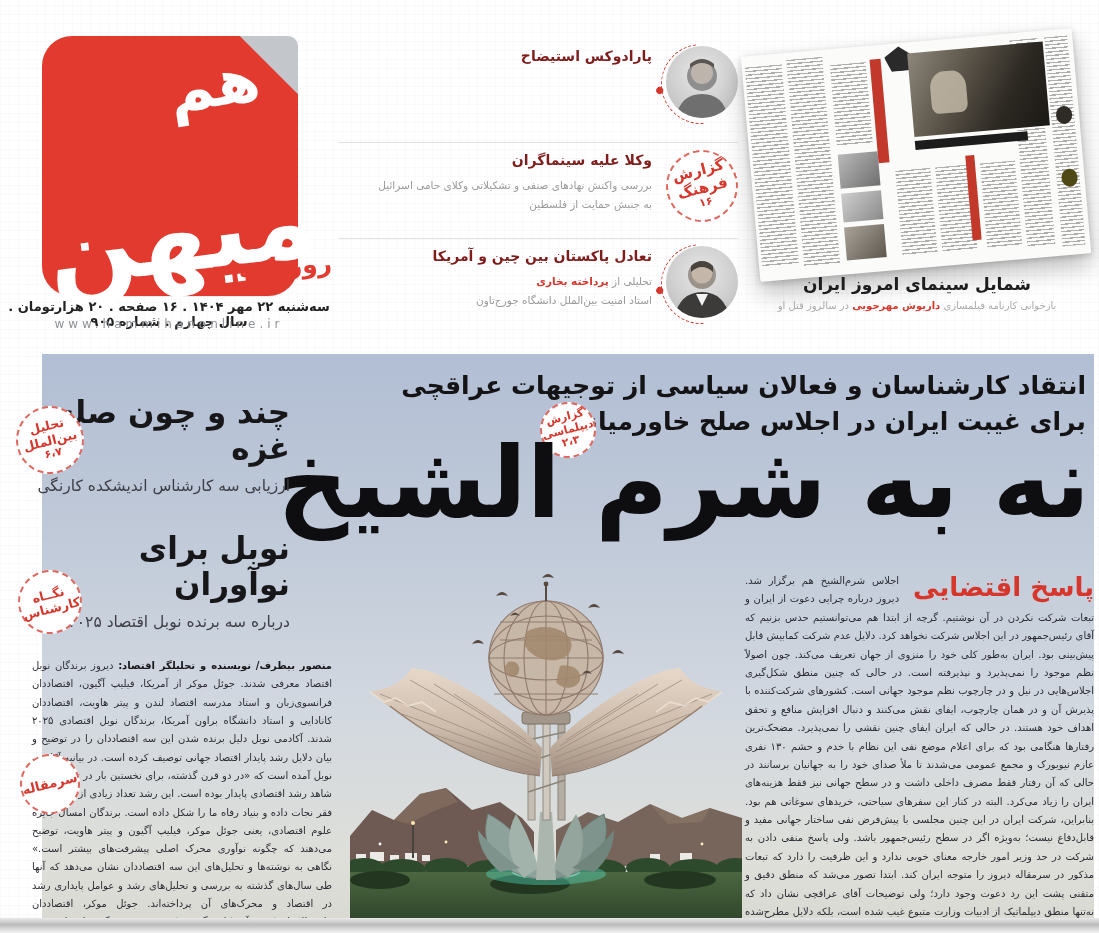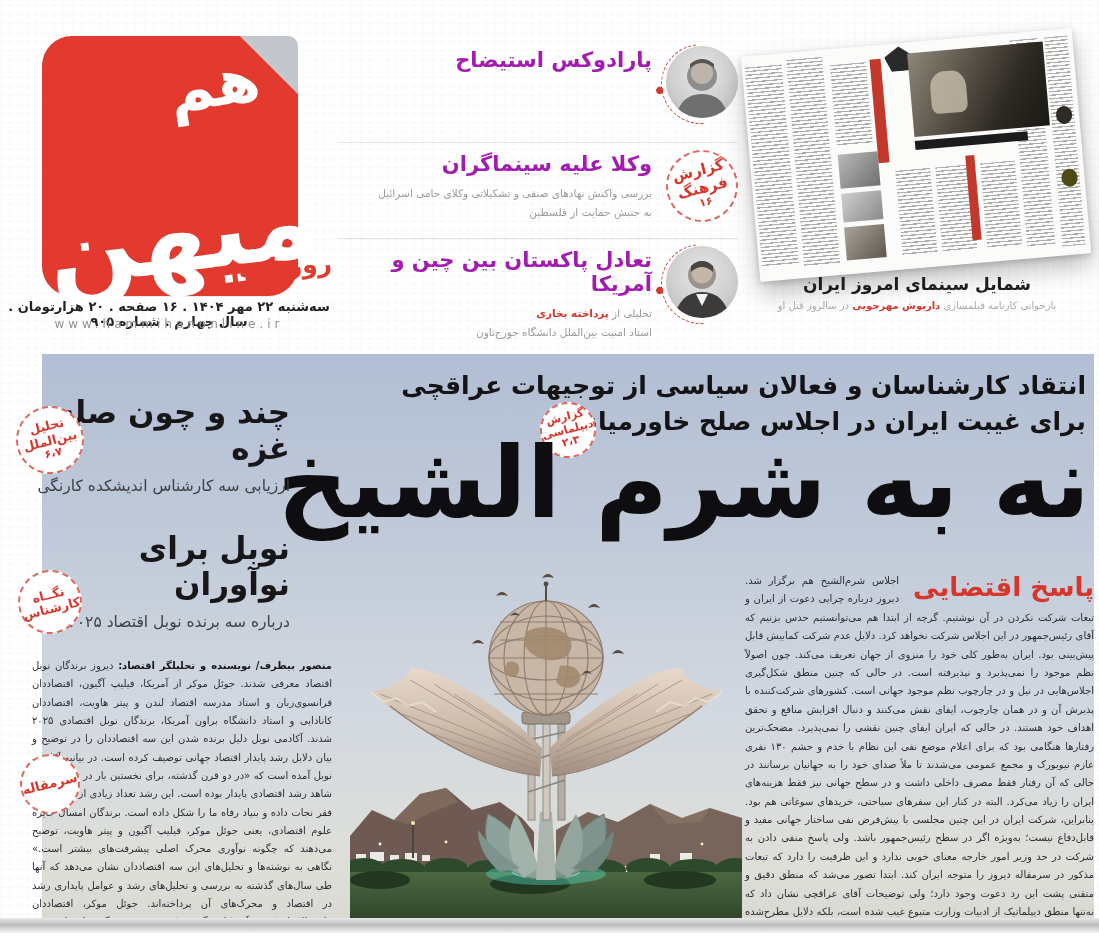--- a/index.html
+++ b/index.html
@@ -31,21 +31,21 @@
   .sep { position:absolute; left:0; width:100%; height:1px; background:#e3e3e3; }
   .sep1 { top:104px; } .sep2 { top:200px; }
   .portrait { width:72px; height:72px; border-radius:50%; overflow:hidden; flex:0 0 72px;
               background:radial-gradient(circle at 50% 38%, #e8e8e8 0%, #cfcfcf 55%, #b5b5b5 100%); position:relative; }
   .portrait svg { display:block; }
   .arc { position:absolute; width:80px; height:80px; border-radius:50%; border:1.6px dashed #d6362b;
          border-top-color:transparent; border-right-color:transparent; transform:rotate(40deg); left:-5px; top:-2px; }
   .arc::after { content:""; position:absolute; width:7px; height:7px; border-radius:50%; background:#d6362b; left:8px; bottom:4px; }
   .pwrap { position:relative; flex:0 0 72px; width:72px; height:76px; }
   .t-text { text-align:right; padding-top:2px; }
-  .t-title { font-size:21px; font-weight:800; color:#a21caf; margin-bottom:8px; }
+  .t-title { font-size:14px; font-weight:800; color:#7f1d1d; margin-bottom:8px; }
   .t-sub { font-size:10.5px; color:#9a9a9a; line-height:1.8; }
   .t-sub .red { color:#d6362b; font-weight:700; }
   .badge { border-radius:50%; background:#fff; border:2px dashed #e0675e; color:#d6362b;
            display:flex; flex-direction:column; align-items:center; justify-content:center;
            font-weight:800; text-align:center; transform:rotate(-14deg); line-height:1.15; }
   .badge .num { font-size:11px; }
   .badge-culture { width:72px; height:72px; font-size:15px; flex:0 0 72px; }
 
   
   .mini-wrap { left:750px; top:42px; width:332px; height:226px; transform:rotate(-5deg);

